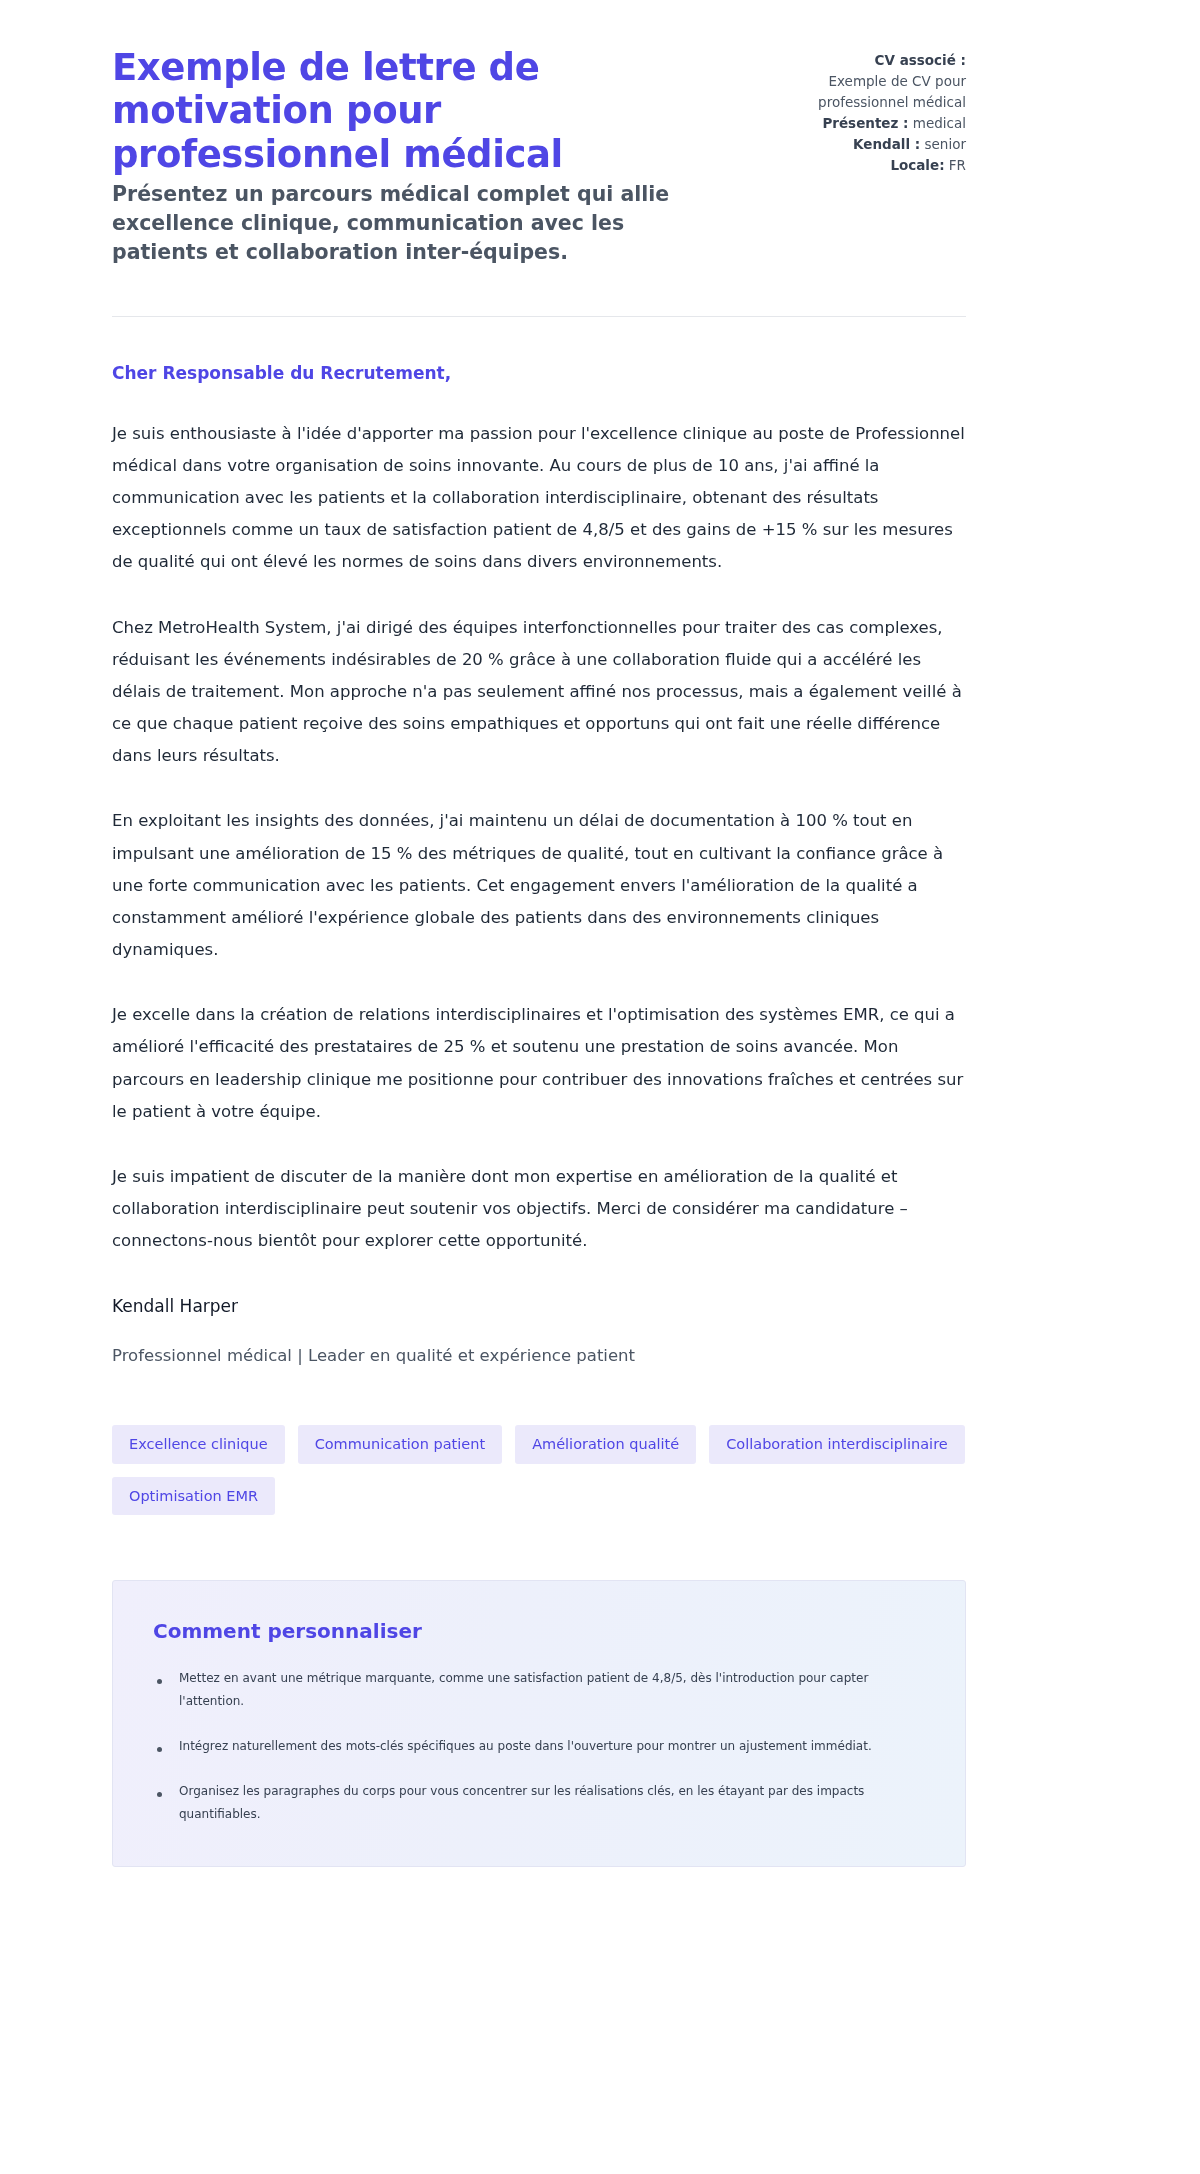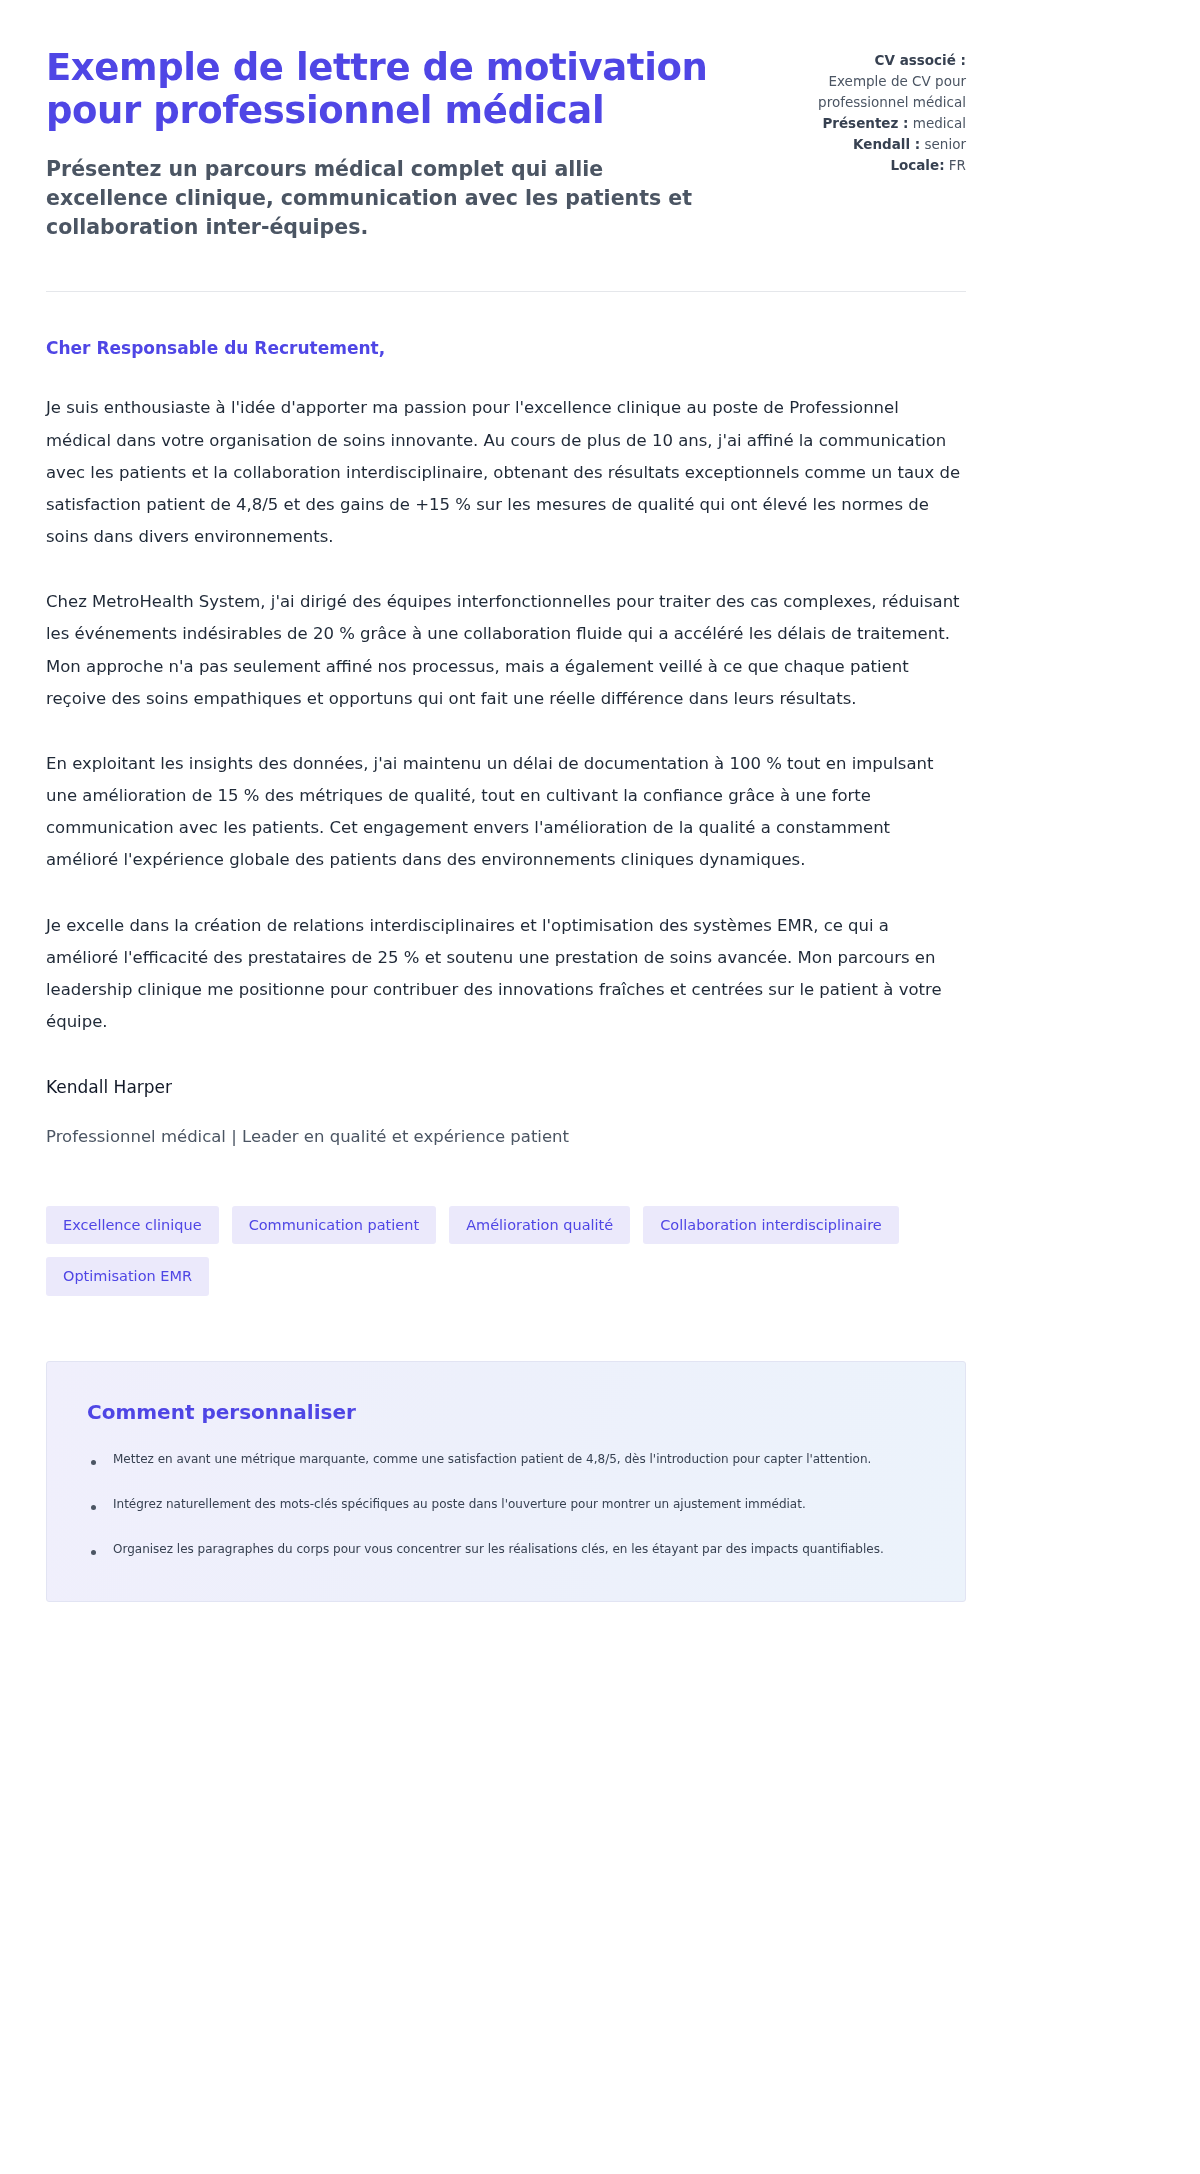--- a/index.html
+++ b/index.html
@@ -12,21 +12,21 @@
   body {
     width: 1200px;
     min-height: 2174px;
     font-family: "DejaVu Sans", "Liberation Sans", sans-serif;
     color: #1f2937;
     -webkit-font-smoothing: antialiased;
   }
 
   .page {
     width: 1076px;
-    padding: 46px 110px 0 46px;
+    padding: 46px 110px 0 112px;
   }
 
   
   .header {
     display: flex;
     align-items: flex-start;
     justify-content: space-between;
     gap: 36px;
   }
   .header-left {
@@ -35,21 +35,21 @@
   }
   .doc-title {
     margin: 0;
     font-size: 37px;
     line-height: 1.17;
     font-weight: 700;
     letter-spacing: -0.4px;
     color: #4f46e5;
   }
   .doc-subtitle {
-    margin: 22px 0 0 0;
+    margin: 4px 0 0 0;
     font-size: 20.5px;
     line-height: 1.42;
     font-weight: 700;
     color: #4b5563;
     max-width: 700px;
   }
 
   .header-meta {
     flex: 0 0 auto;
     width: 215px;
@@ -208,20 +208,21 @@
   <hr class="divider">
 
   <div class="letter">
 
     <p class="salutation">Cher Responsable du Recrutement,</p>
 
     <p class="para">Je suis enthousiaste à l'idée d'apporter ma passion pour l'excellence clinique au poste de Professionnel médical dans votre organisation de soins innovante. Au cours de plus de 10 ans, j'ai affiné la communication avec les patients et la collaboration interdisciplinaire, obtenant des résultats exceptionnels comme un taux de satisfaction patient de 4,8/5 et des gains de +15 % sur les mesures de qualité qui ont élevé les normes de soins dans divers environnements.</p>
     <p class="para">Chez MetroHealth System, j'ai dirigé des équipes interfonctionnelles pour traiter des cas complexes, réduisant les événements indésirables de 20 % grâce à une collaboration fluide qui a accéléré les délais de traitement. Mon approche n'a pas seulement affiné nos processus, mais a également veillé à ce que chaque patient reçoive des soins empathiques et opportuns qui ont fait une réelle différence dans leurs résultats.</p>
     <p class="para">En exploitant les insights des données, j'ai maintenu un délai de documentation à 100 % tout en impulsant une amélioration de 15 % des métriques de qualité, tout en cultivant la confiance grâce à une forte communication avec les patients. Cet engagement envers l'amélioration de la qualité a constamment amélioré l'expérience globale des patients dans des environnements cliniques dynamiques.</p>
     <p class="para">Je excelle dans la création de relations interdisciplinaires et l'optimisation des systèmes EMR, ce qui a amélioré l'efficacité des prestataires de 25 % et soutenu une prestation de soins avancée. Mon parcours en leadership clinique me positionne pour contribuer des innovations fraîches et centrées sur le patient à votre équipe.</p>
+    <p class="para">Je suis impatient de discuter de la manière dont mon expertise en amélioration de la qualité et collaboration interdisciplinaire peut soutenir vos objectifs. Merci de considérer ma candidature – connectons-nous bientôt pour explorer cette opportunité.</p>
 
     <div class="signature">
       <p class="sig-name">Kendall Harper</p>
       <p class="sig-role">Professionnel médical | Leader en qualité et expérience patient</p>
     </div>
 
   </div>
 
   <div class="tags">
     <span class="tag">Excellence clinique</span>

